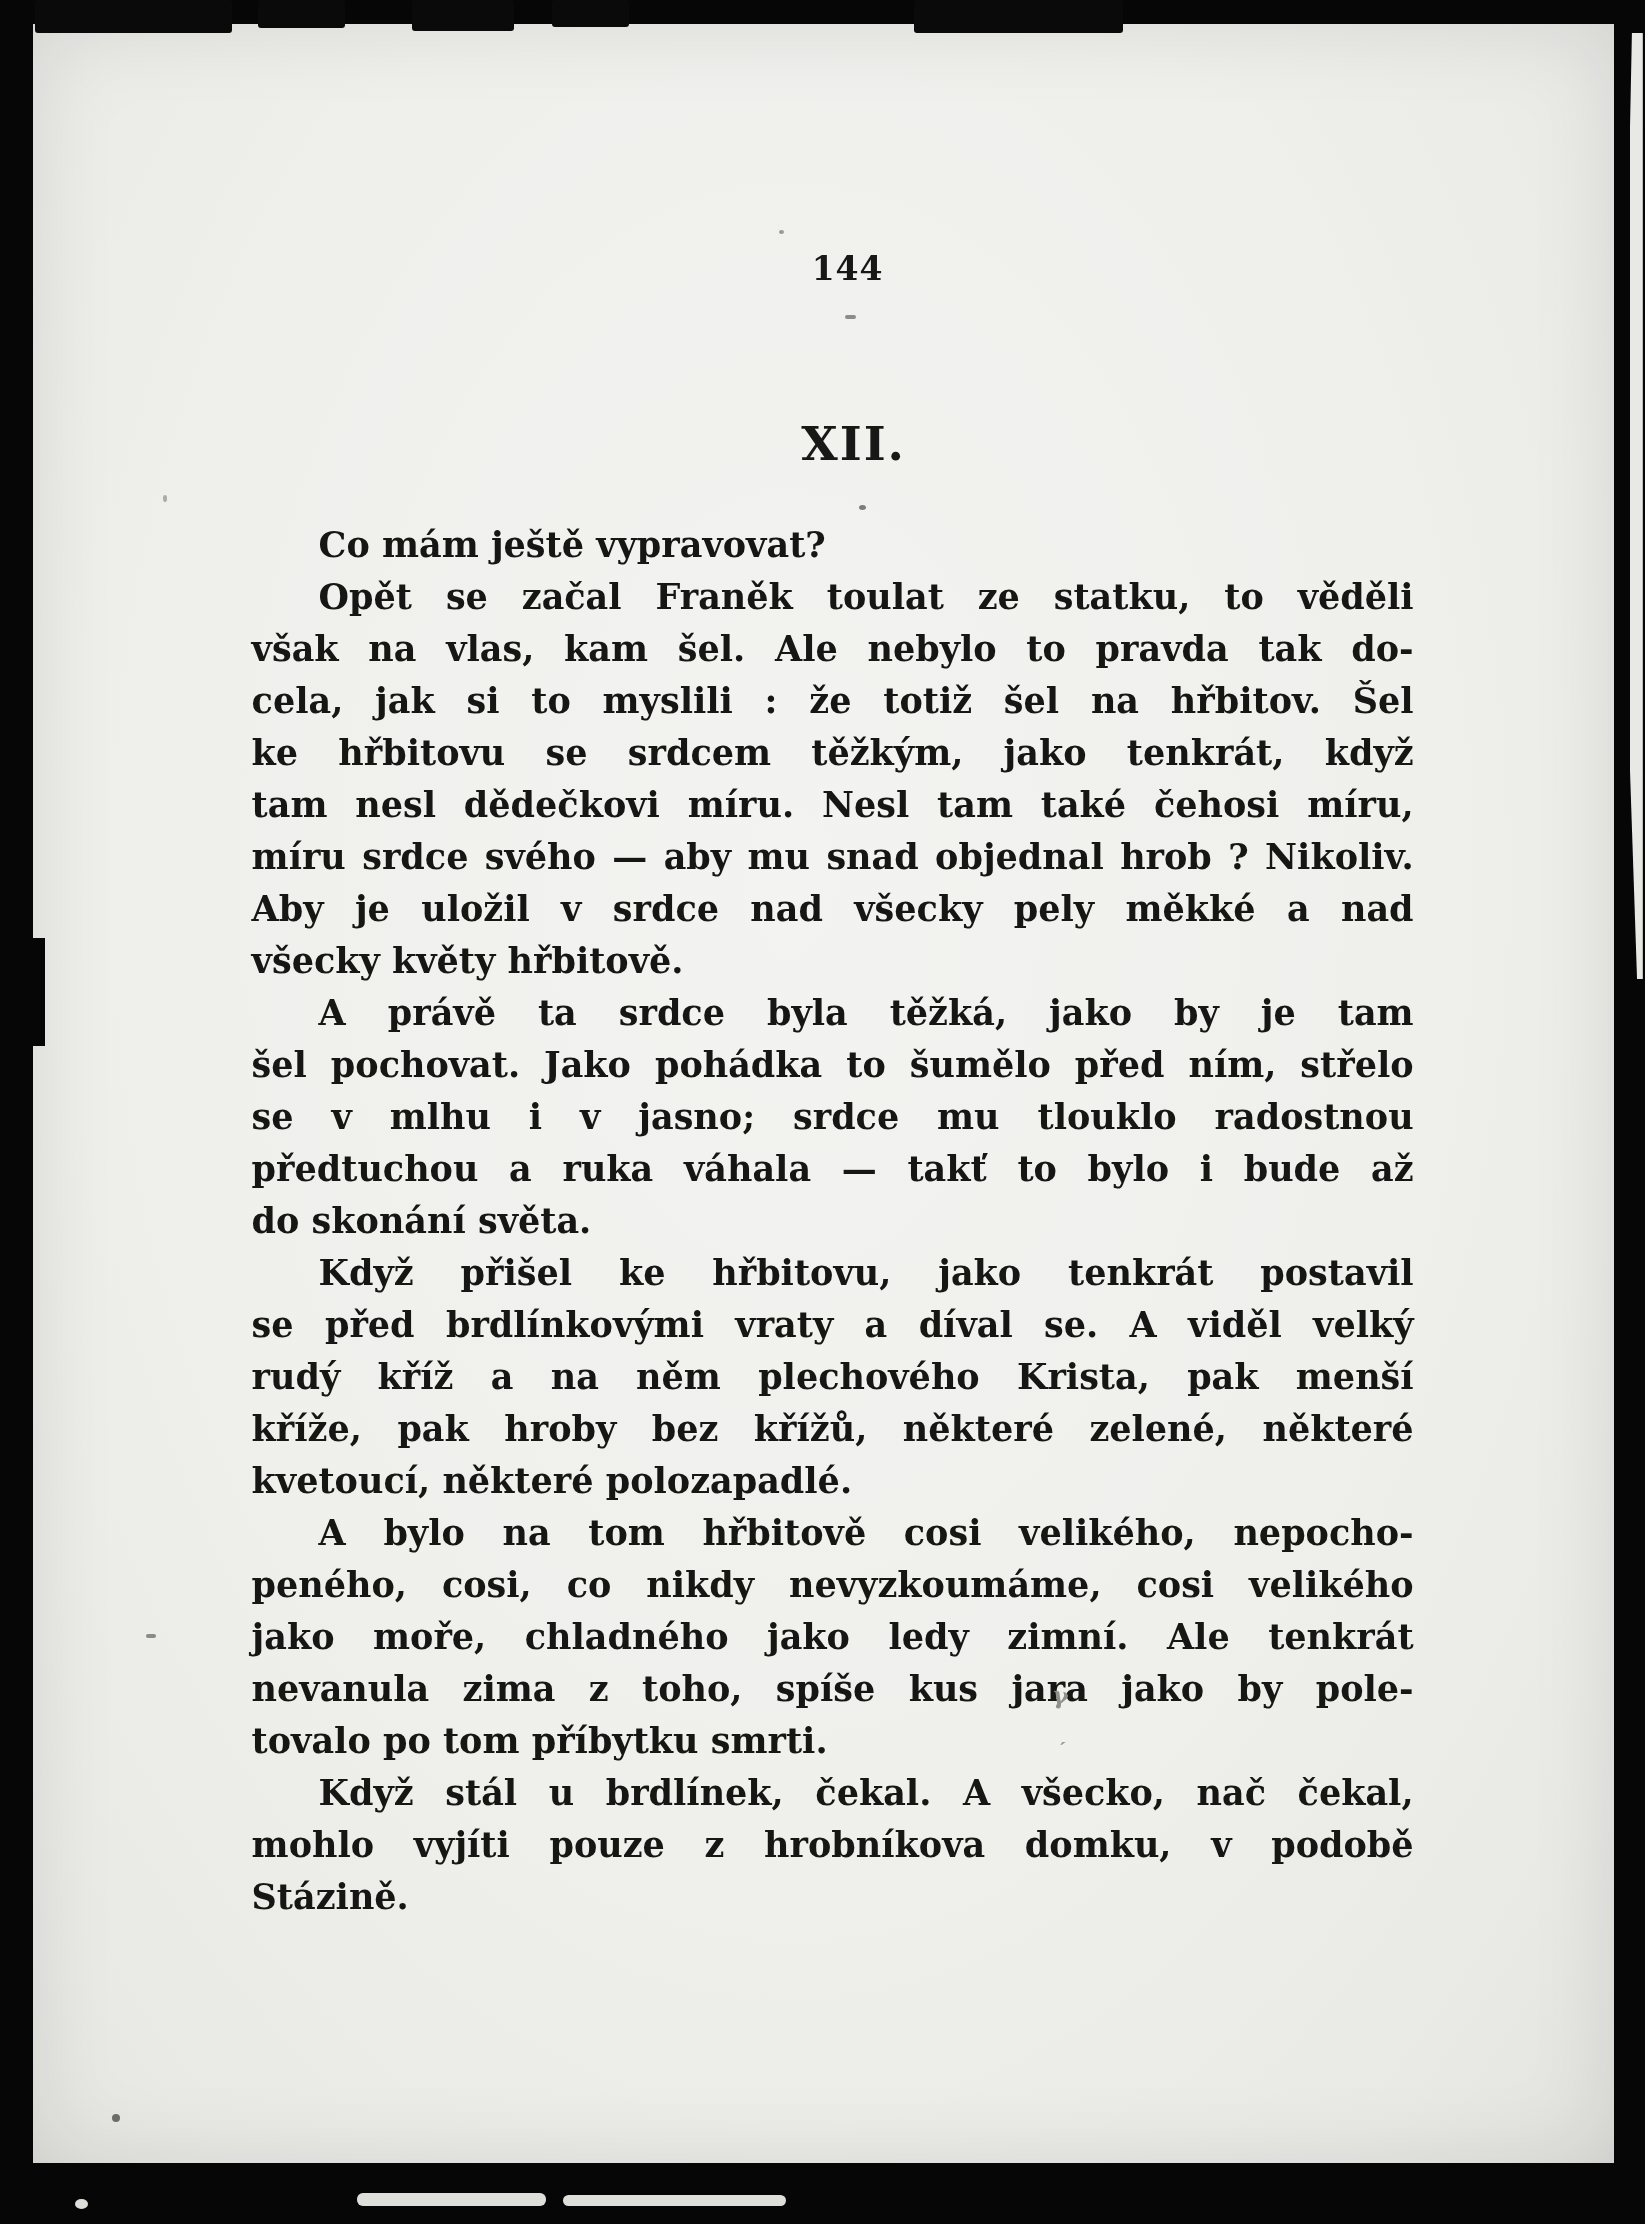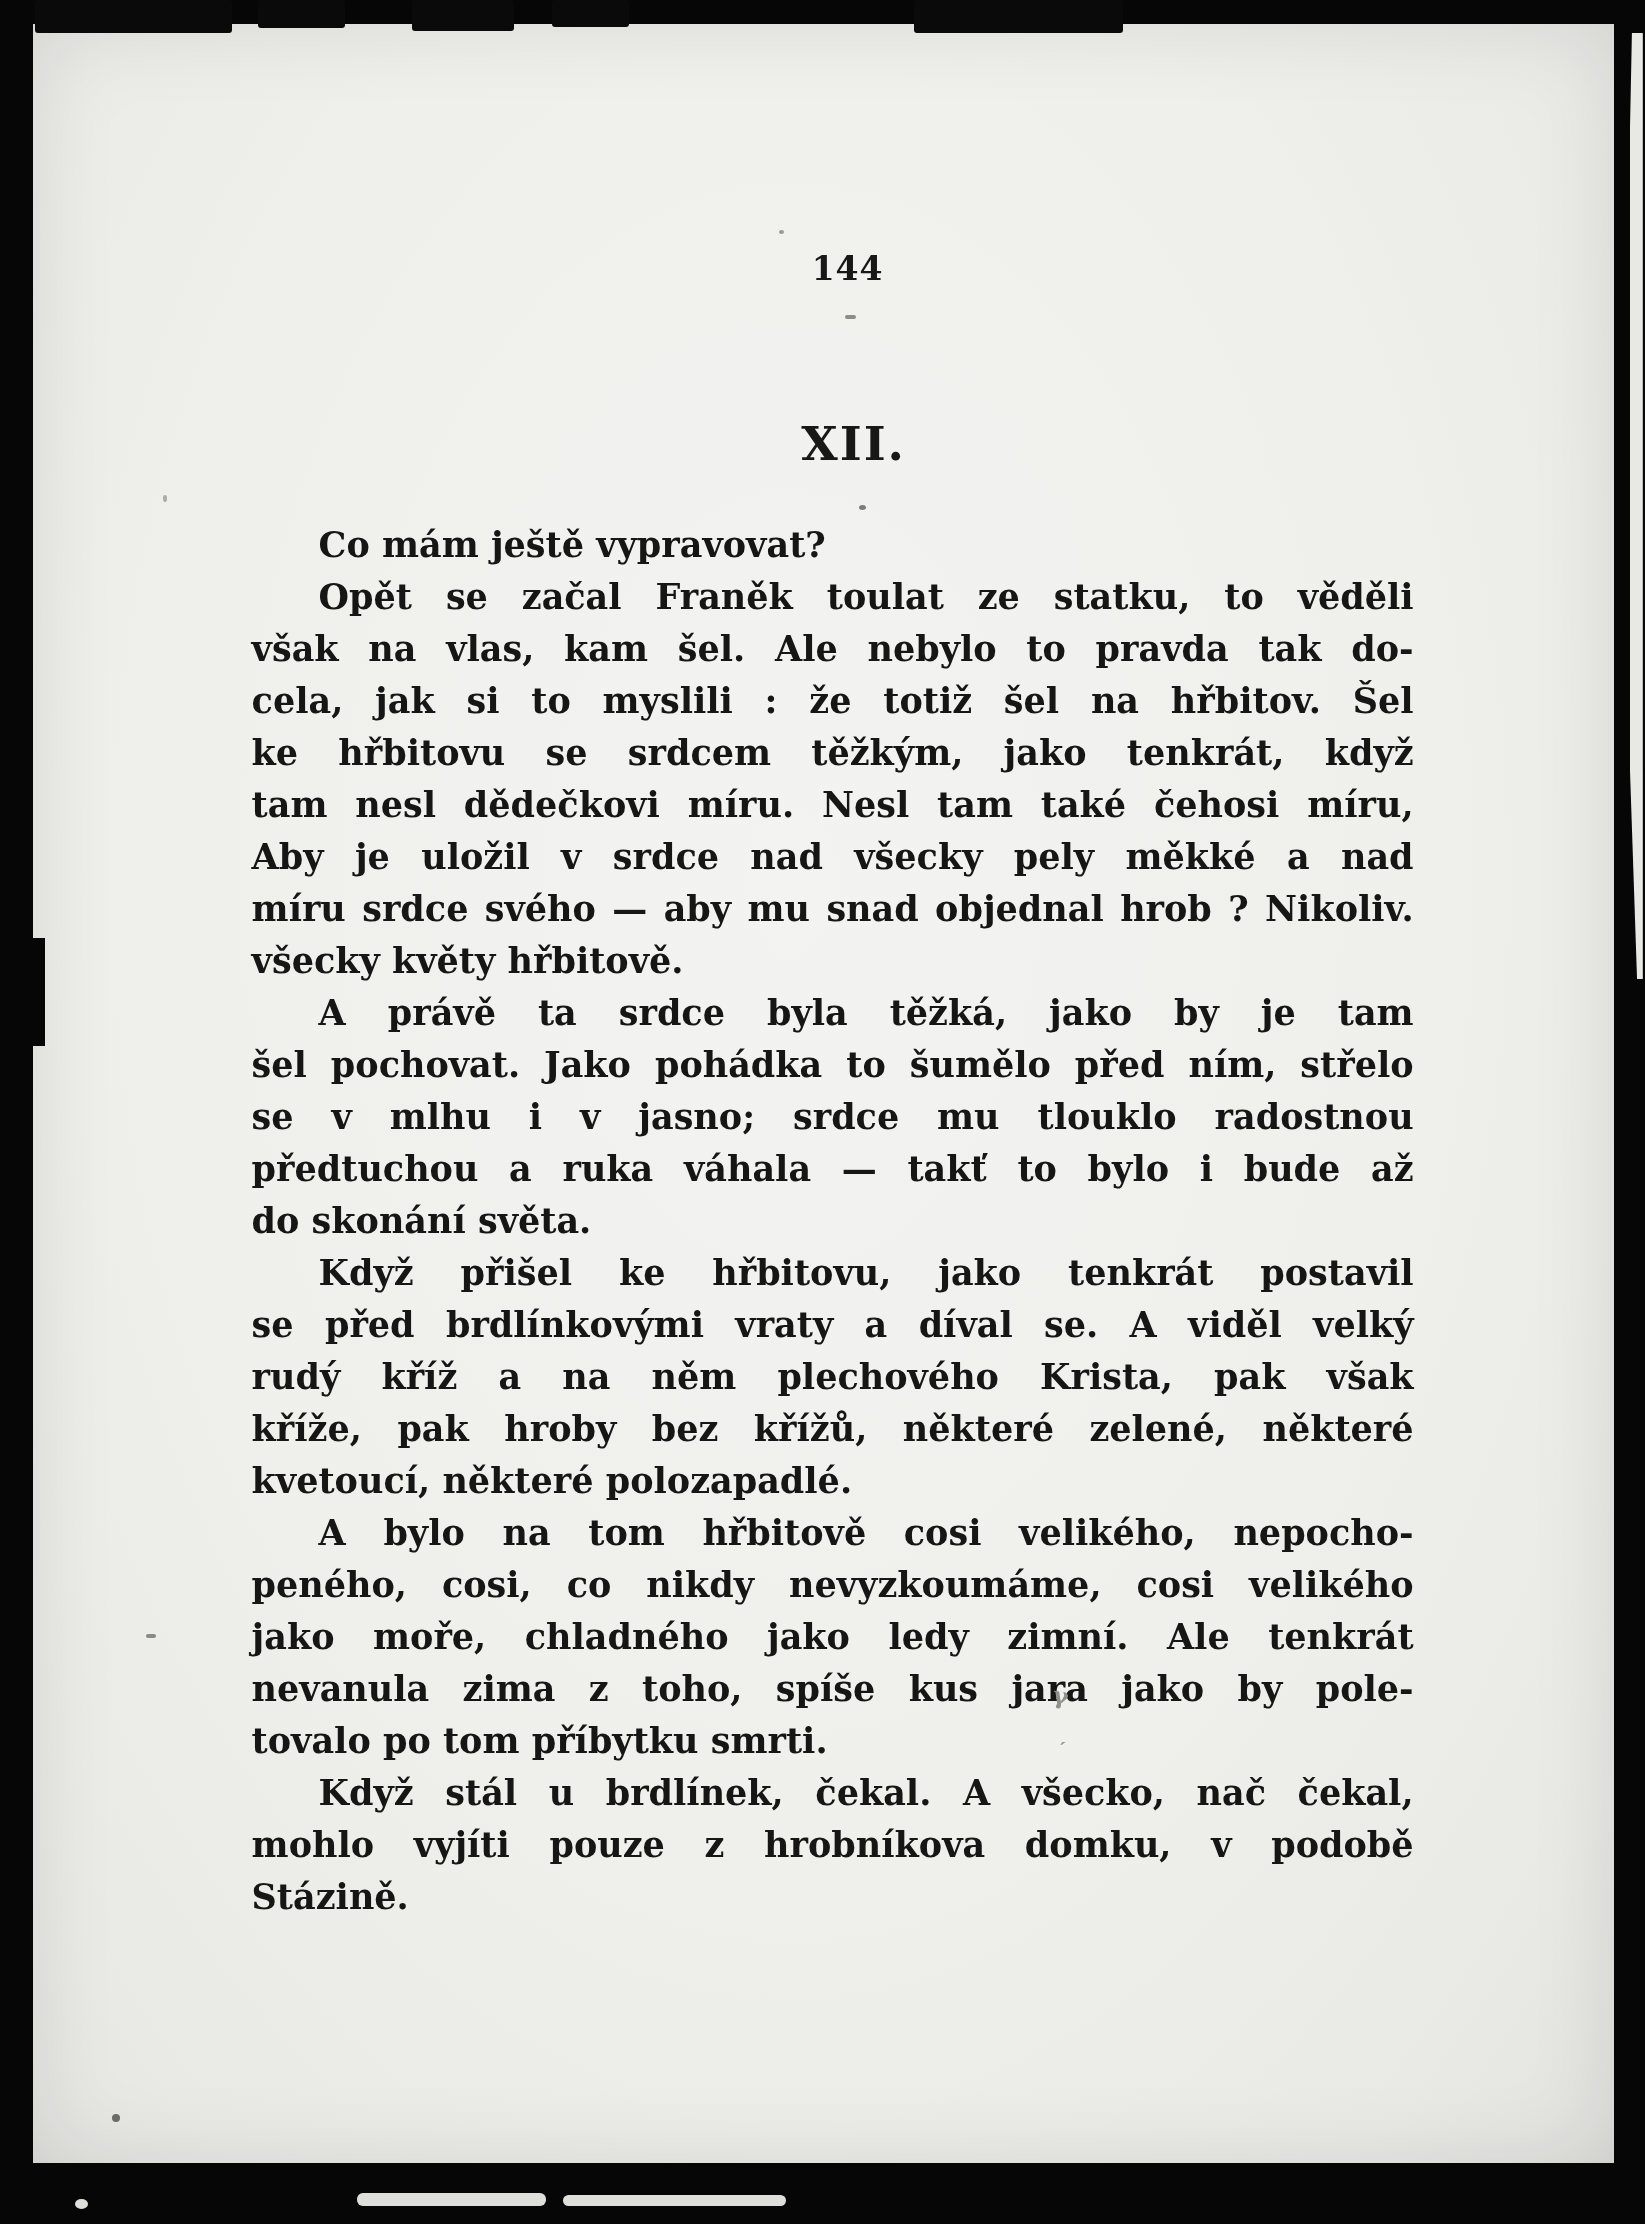--- a/index.html
+++ b/index.html
@@ -94,31 +94,31 @@
   <div class="page">
     <div class="page-number">144</div>
     <div class="chapter-heading">XII.</div>
     <div class="body-text">
         <div class="line indent no-just">Co mám ještě vypravovat?</div>
         <div class="line indent just">Opět se začal Franěk toulat ze statku, to věděli</div>
         <div class="line just">však na vlas, kam šel. Ale nebylo to pravda tak do-</div>
         <div class="line just">cela, jak si to myslili : že totiž šel na hřbitov. Šel</div>
         <div class="line just">ke hřbitovu se srdcem těžkým, jako tenkrát, když</div>
         <div class="line just">tam nesl dědečkovi míru. Nesl tam také čehosi míru,</div>
+        <div class="line just">míru srdce svého — aby mu snad objednal hrob ? Nikoliv.</div>
         <div class="line just">Aby je uložil v srdce nad všecky pely měkké a nad</div>
-        <div class="line just">míru srdce svého — aby mu snad objednal hrob ? Nikoliv.</div>
         <div class="line no-just">všecky květy hřbitově.</div>
         <div class="line indent just">A právě ta srdce byla těžká, jako by je tam</div>
         <div class="line just">šel pochovat. Jako pohádka to šumělo před ním, střelo</div>
         <div class="line just">se v mlhu i v jasno; srdce mu tlouklo radostnou</div>
         <div class="line just">předtuchou a ruka váhala — takť to bylo i bude až</div>
         <div class="line no-just">do skonání světa.</div>
         <div class="line indent just">Když přišel ke hřbitovu, jako tenkrát postavil</div>
         <div class="line just">se před brdlínkovými vraty a díval se. A viděl velký</div>
-        <div class="line just">rudý kříž a na něm plechového Krista, pak však</div>
+        <div class="line just">rudý kříž a na něm plechového Krista, pak menší</div>
         <div class="line just">kříže, pak hroby bez křížů, některé zelené, některé</div>
         <div class="line no-just">kvetoucí, některé polozapadlé.</div>
         <div class="line indent just">A bylo na tom hřbitově cosi velikého, nepocho-</div>
         <div class="line just">peného, cosi, co nikdy nevyzkoumáme, cosi velikého</div>
         <div class="line just">jako moře, chladného jako ledy zimní. Ale tenkrát</div>
         <div class="line just">nevanula zima z toho, spíše kus jara jako by pole-</div>
         <div class="line no-just">tovalo po tom příbytku smrti.</div>
         <div class="line indent just">Když stál u brdlínek, čekal. A všecko, nač čekal,</div>
         <div class="line just">mohlo vyjíti pouze z hrobníkova domku, v podobě</div>
         <div class="line no-just">Stázině.</div>

